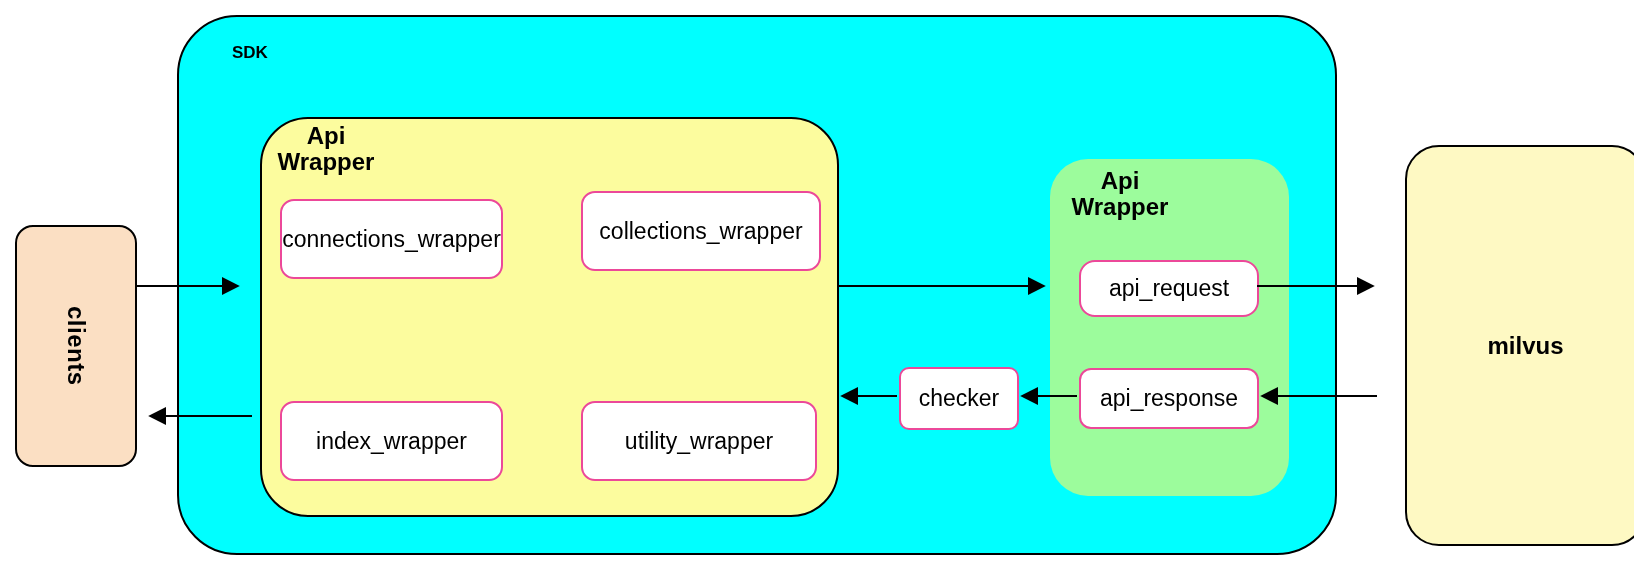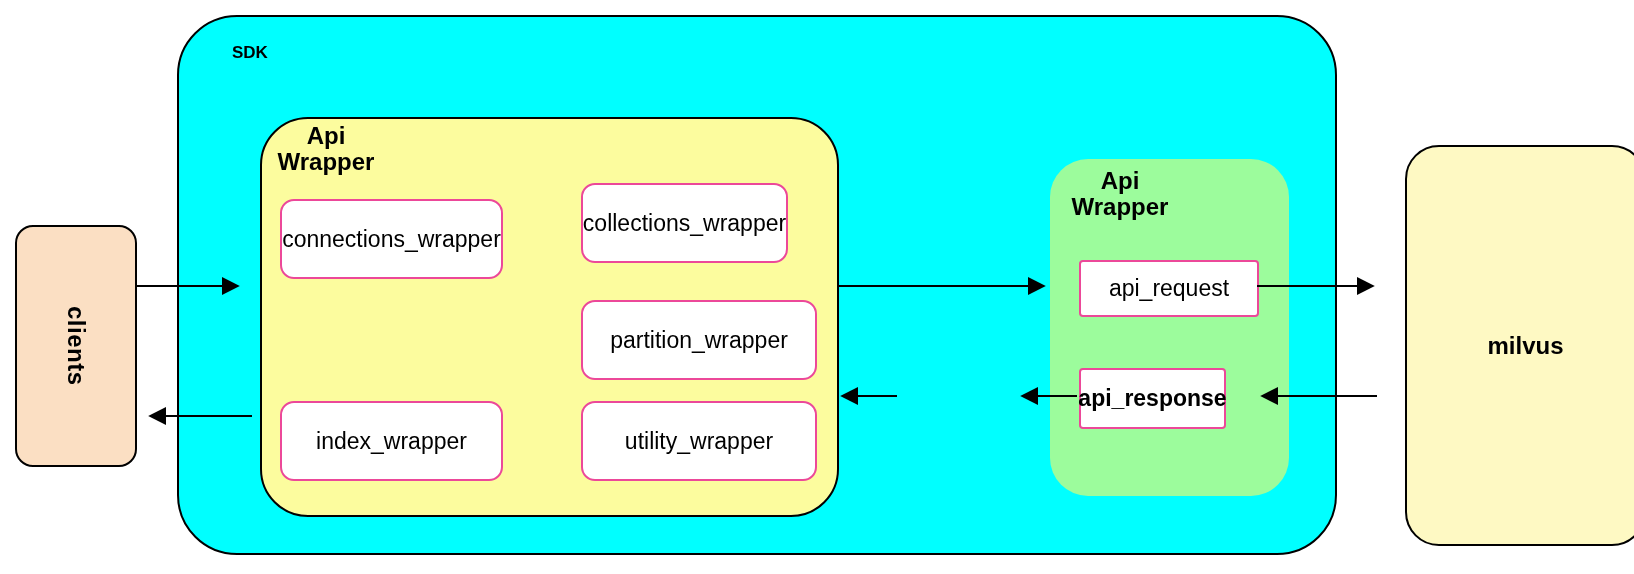--- a/index.html
+++ b/index.html
@@ -58,21 +58,21 @@
   .node {
     background: #ffffff;
     border: 2px solid #ec4899;
     border-radius: 14px;
     display: flex; align-items: center; justify-content: center;
     font-size: 23px;
     white-space: nowrap;
   }
   
   .w-r1c1 { left: 18px;  top: 80px;  width: 223px; height: 80px; }
-  .w-r1c2 { left: 319px; top: 64px;  width: 207px; height: 80px; }
+  .w-r1c2 { left: 319px; top: 72px;  width: 240px; height: 80px; }
   .w-r2c1 { left: 18px;  top: 181px; width: 223px; height: 80px; }
   .w-r2c2 { left: 319px; top: 181px; width: 236px; height: 80px; }
   .w-r3c1 { left: 18px;  top: 282px; width: 223px; height: 80px; }
   .w-r3c2 { left: 319px; top: 282px; width: 236px; height: 80px; }
 
   
   .checker { left: 720px; top: 350px; width: 120px; height: 63px; border-radius: 10px; }
 
   
   .api-gateway {
@@ -80,22 +80,22 @@
     background: #9CFC9C;
     border: none;
     border-radius: 38px;
   }
   .gateway-label {
     position: absolute; left: 18px; top: 9px; width: 104px;
     text-align: center;
     font-weight: bold; font-size: 24px; line-height: 26px;
   }
   
-  .g-request  { left: 29px; top: 101px; width: 180px; height: 57px; border-radius: 4px; }
-  .g-response { left: 29px; top: 209px; width: 147px; height: 61px; border-radius: 4px; font-weight: bold; }
+  .g-request  { left: 29px; top: 101px; width: 180px; height: 57px; border-radius: 16px; }
+  .g-response { left: 29px; top: 209px; width: 180px; height: 61px; border-radius: 12px; }
 
   
   .milvus {
     left: 1377px; top: 145px; width: 241px; height: 401px;
     background: #fef9c3;
     border: 2px solid #000;
     border-radius: 34px;
     display: flex; align-items: center; justify-content: center;
     font-weight: bold; font-size: 24px; margin-left: 28px;
   }
@@ -119,25 +119,25 @@
   <div class="abs sdk">
     <span class="sdk-label">SDK</span>
 
     <div class="abs api-wrapper">
       <div class="wrapper-label">
         <div>Api</div>
         <div>Wrapper</div>
       </div>
       <div class="abs node w-r1c1">connections_wrapper</div>
       <div class="abs node w-r1c2">collections_wrapper</div>
-      <div class="abs node w-r2c2">partition_wrapper</div>
       <div class="abs node w-r3c1">index_wrapper</div>
       <div class="abs node w-r3c2">utility_wrapper</div>
     </div>
 
+    <div class="abs node checker">checker</div>
 
     <div class="abs api-gateway">
       <div class="gateway-label">
         <div>Api</div>
         <div>Wrapper</div>
       </div>
       <div class="abs node g-request">api_request</div>
       <div class="abs node g-response">api_response</div>
     </div>
   </div>

